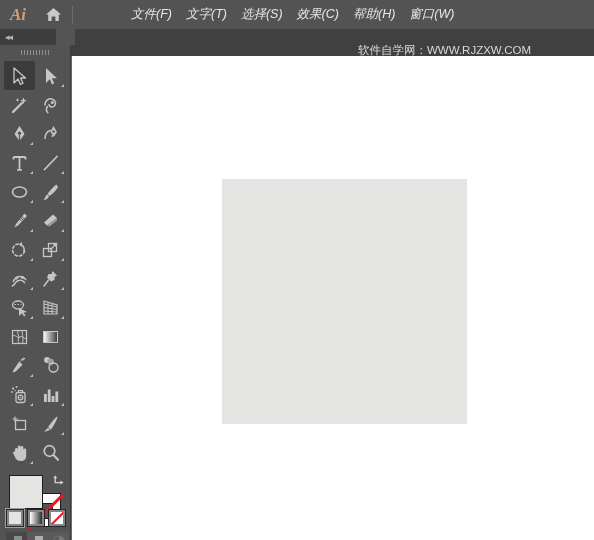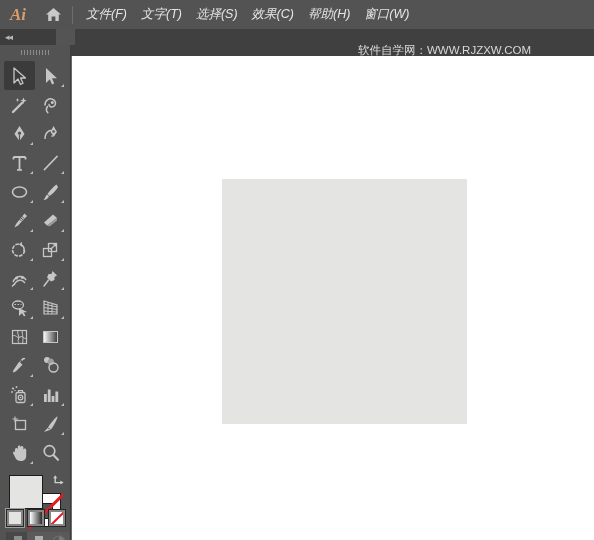--- a/index.html
+++ b/index.html
@@ -186,21 +186,21 @@
 <body>
 
 <div id="menubar">
   <div id="ai-logo">Ai</div>
   <div id="home-btn">
     <svg width="17" height="15" viewBox="0 0 17 15">
       <path d="M8.5 1 L16 7.6 L13.8 7.6 L13.8 14 L10.4 14 L10.4 9.6 L6.6 9.6 L6.6 14 L3.2 14 L3.2 7.6 L1 7.6 Z" fill="#c9c9c9"></path>
     </svg>
   </div>
   <div id="menu-div"></div>
-  <div id="menu-items" style="display:flex;">
+  <div id="menu-items" style="display:flex;margin-left:45px;">
       <div class="menu-item">
         <span>文件(F)</span>
       </div>
       <div class="menu-item">
         <span>文字(T)</span>
       </div>
       <div class="menu-item">
         <span>选择(S)</span>
       </div>
       <div class="menu-item">

